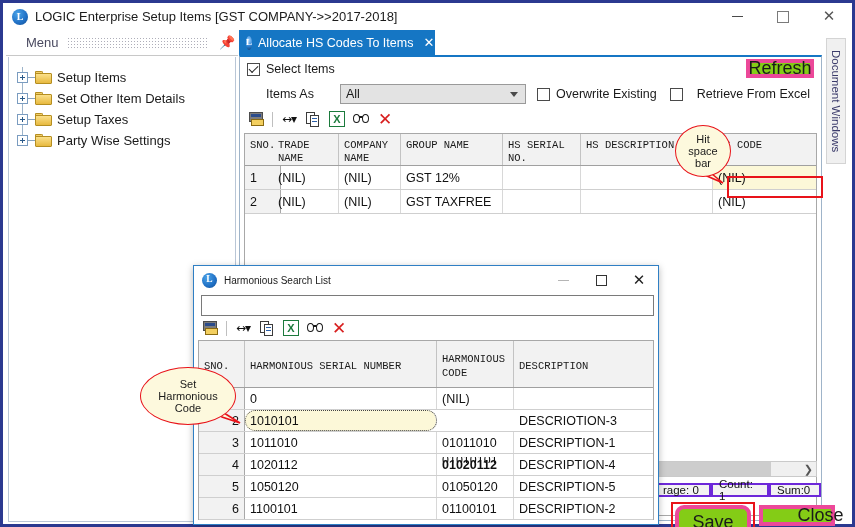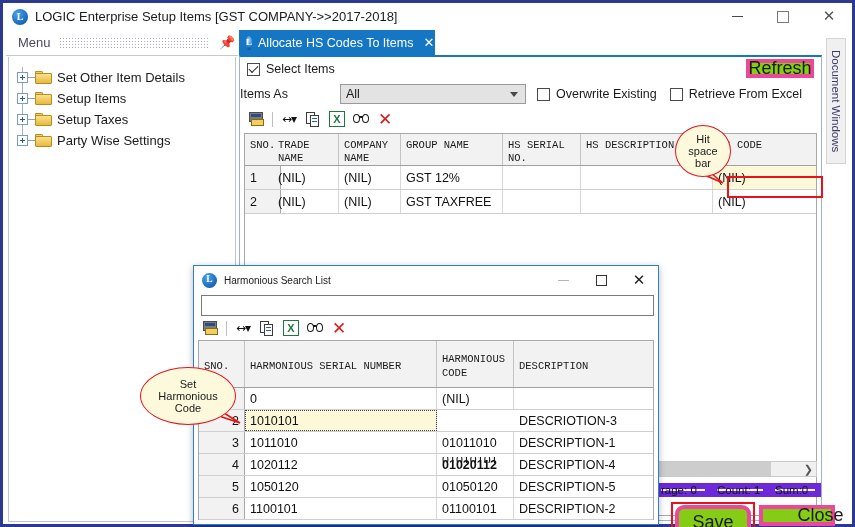--- a/index.html
+++ b/index.html
@@ -55,21 +55,21 @@
     background: #ffffff;
     box-sizing: border-box;
   }
   .menu-header {
     height: 25px; display: flex; align-items: center;
     border-bottom: 1px solid #c8c8c8;
     background: #ffffff;
     position: relative;
   }
   .menu-header-label {
-    font-size: 13px; color: #4a4a60; margin-left: 12px; white-space: nowrap;
+    font-size: 13px; color: #4a4a60; margin-left: 20px; white-space: nowrap;
   }
   .menu-grip {
     flex: 1; height: 11px; margin: 0 8px;
     background-image: radial-gradient(#9a9aa8 0.7px, transparent 0.8px);
     background-size: 3px 3px;
     opacity: .8;
   }
   .menu-pin {
     width: 22px; text-align: center; font-size: 13px; color: #444;
     font-family: "DejaVu Sans", sans-serif;
@@ -279,43 +279,43 @@
     color: #1a1a1a;
     font-size: 11px; line-height: 1.12;
     z-index: 60;
     box-sizing: border-box;
   }
   .hl-box {
     position: absolute; border: 2px solid #e8131a; box-sizing: border-box; z-index: 55;
     pointer-events: none;
   }
   .sel-cell { background: #fcf8d8 !important; }
-  .dotted-cell { outline: 1px dotted #444; outline-offset: -1px; }
+  .dotted-cell { outline: 1px dotted #444; outline-offset: -1px; border-radius: 10px; }
 
   
   .rightstrip {
     position: absolute; right: 3px; top: 27px; width: 27px; bottom: 3px;
     background: #ffffff; border-left: 1px solid #ffffff;
   }
   .vtab {
     position: absolute; left: 4px; top: 8px;
     width: 20px; height: 126px;
     background: #f0f0f0; border: 1px solid #d4d4d4; box-sizing: border-box;
     display: flex; align-items: center; justify-content: center;
   }
   .vtab span {
     writing-mode: vertical-rl; text-orientation: mixed;
     font-size: 11.5px; color: #3a3a6a; white-space: nowrap;
   }
 
   
   .statuscell {
-    border: 6px solid #6d28d9; background: #f3f3f3;
+    border: 2px solid #6d28d9; background: #f3f3f3;
     font-size: 11.5px; color: #111;
-    display: flex; align-items: center; padding: 0 0;
+    display: flex; align-items: center; padding: 0 6px;
     box-sizing: border-box; height: 14px;
   }
   .hscroll {
     position: absolute; background: #f0f0f0; border: 1px solid #cacaca;
     box-sizing: border-box; display: flex; align-items: center;
   }
   .hscroll .thumb { height: 100%; background: #cdcdcd; }
   .hscroll .arrow { margin-left:auto; font-size: 11px; color:#555; padding-right: 3px; font-family:"DejaVu Sans",sans-serif;}
 </style>
 </head>
@@ -347,30 +347,30 @@
     </div>
     <div class="tree">
       <div class="tree-rail"></div>
       <div class="tree-node">
         <span class="tn-expander"></span>
         <span class="tn-dash"></span>
         <span class="tn-folder">
             <span class="ft"></span>
             <span class="fb"></span>
           </span>
-        <span class="tn-label">Set Other Item Details</span>
+        <span class="tn-label">Setup Items</span>
       </div>
       <div class="tree-node">
         <span class="tn-expander"></span>
         <span class="tn-dash"></span>
         <span class="tn-folder">
             <span class="ft"></span>
             <span class="fb"></span>
           </span>
-        <span class="tn-label">Setup Items</span>
+        <span class="tn-label">Set Other Item Details</span>
       </div>
       <div class="tree-node">
         <span class="tn-expander"></span>
         <span class="tn-dash"></span>
         <span class="tn-folder">
             <span class="ft"></span>
             <span class="fb"></span>
           </span>
         <span class="tn-label">Setup Taxes</span>
       </div>
@@ -404,29 +404,29 @@
 
     <div class="formbody">
 
       <div class="row-select">
         <span class="chk checked" style="margin-left:7px;"></span>
         <span class="lbl" style="margin-left:6px;">Select Items</span>
         <span class="btn" style="position:absolute; right:7px; top:2px; width:68px; height:19px;">Refresh</span>
       </div>
 
       <div class="row-itemsas">
-        <span class="lbl" style="width:100px; text-align:left;">Items As</span>
+        <span class="lbl" style="width:100px; text-align:center;">Items As</span>
         <span class="sel" style="width:186px;">
           <span>All</span>
           <span class="caret"></span>
         </span>
         <span class="chk" style="margin-left:11px;"></span>
         <span class="lbl" style="margin-left:6px;">Overwrite Existing</span>
         <span class="chk" style="margin-left:13px;"></span>
-        <span class="lbl" style="margin-left:6px;">Retrieve From Excel</span>
+        <span class="lbl" style="margin-left:14px;">Retrieve From Excel</span>
       </div>
 
       <div class="toolbar" style="left:4px; top:50px; right:4px;">
         <span class="tbi">
           <span class="ic-print">
               <span class="body"></span>
               <span class="scr"></span>
               <span class="pap"></span>
             </span>
         </span>

